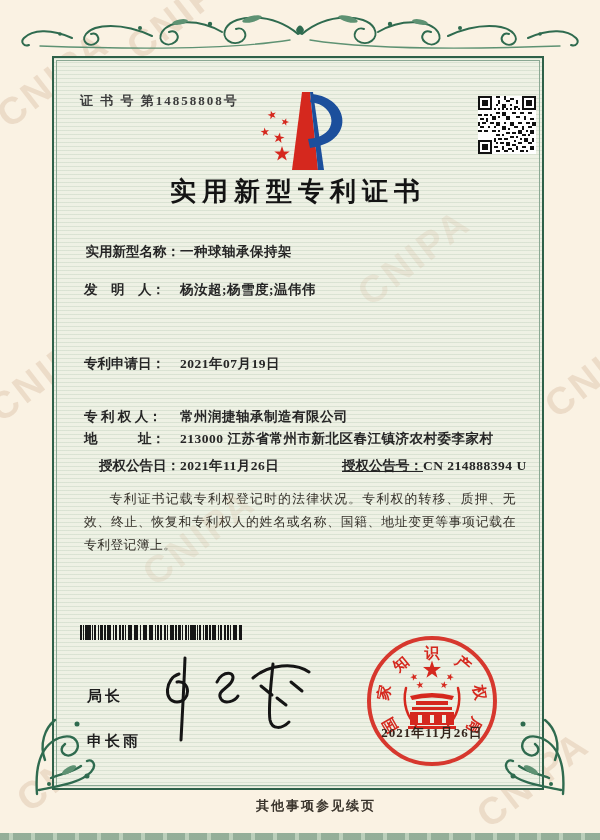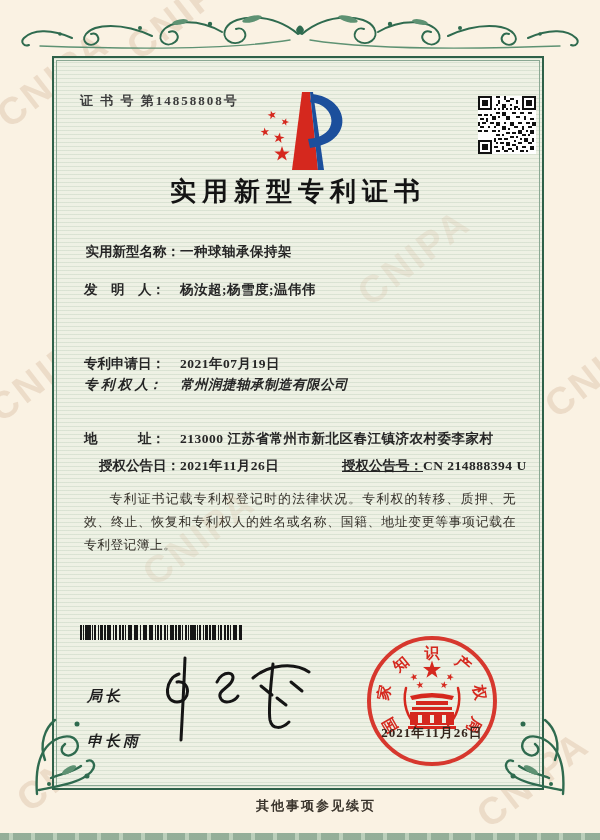--- a/index.html
+++ b/index.html
@@ -44,40 +44,40 @@
   .qr{ position:absolute; left:424px; top:38px; width:58px; height:58px; }
   .title{
     position:absolute; left:0; top:116px; width:100%; text-align:center;
     font-size:26px; font-weight:bold; letter-spacing:6px; color:#141414;
   }
   
   .frow{ position:absolute; left:30px; font-size:13.5px; font-weight:600; color:#262626; white-space:nowrap; }
   .frow .lab{ display:inline-block; min-width:96px; }
   .frow .val{ letter-spacing:0.5px; }
   .r0{ top:185px;text-align:right; } .r1{ top:223px; } .r2{ top:260px; } .r3{ top:297px; }
-  .r4{ top:318px;font-style:italic; } .r5{ top:372px; } .r6{ top:399px;text-align:right; }
+  .r4{ top:350px; } .r5{ top:372px; } .r6{ top:399px;text-align:right; }
   .grant-no{ position:absolute; left:258px; top:0; }
   
   .body-text{
     position:absolute; left:30px; top:430px; width:432px;
     font-size:12.8px; line-height:1.78; color:#332f28; text-align:justify; letter-spacing:0.4px;
   }
   .body-text p{ margin:0; text-indent:2em; }
   
   .barcode{
     position:absolute; left:26px; top:567px; width:162px; height:15px;
     background:
       repeating-linear-gradient(90deg,#161616 0 1px,rgba(0,0,0,0) 1px 3px),
       repeating-linear-gradient(90deg,#161616 0 2px,rgba(0,0,0,0) 2px 7px),
       repeating-linear-gradient(90deg,#161616 0 1px,rgba(0,0,0,0) 1px 5px);
   }
   
   .sig-title,.sig-name{
     position:absolute; left:33px; font-family:"Liberation Sans","DejaVu Sans",sans-serif;
-    font-weight:bold; font-size:15px; color:#1f1f1f; letter-spacing:3px;font-style:italic;
+    font-weight:bold; font-size:15px; color:#1f1f1f; letter-spacing:3px;
   }
   .sig-title{ top:629px; } .sig-name{ top:674px; }
   .sig-svg{ position:absolute; left:95px; top:592px; width:190px; height:110px; }
   
   .seal{ position:absolute; left:313px; top:578px; width:130px; height:130px; z-index:3; }
   .seal-ring{
     position:absolute; inset:0; border:4px solid rgba(213,40,30,0.92); border-radius:50%;
   }
   .seal-char{
     position:absolute; left:50%; top:50%; font-size:15px; font-weight:bold;

